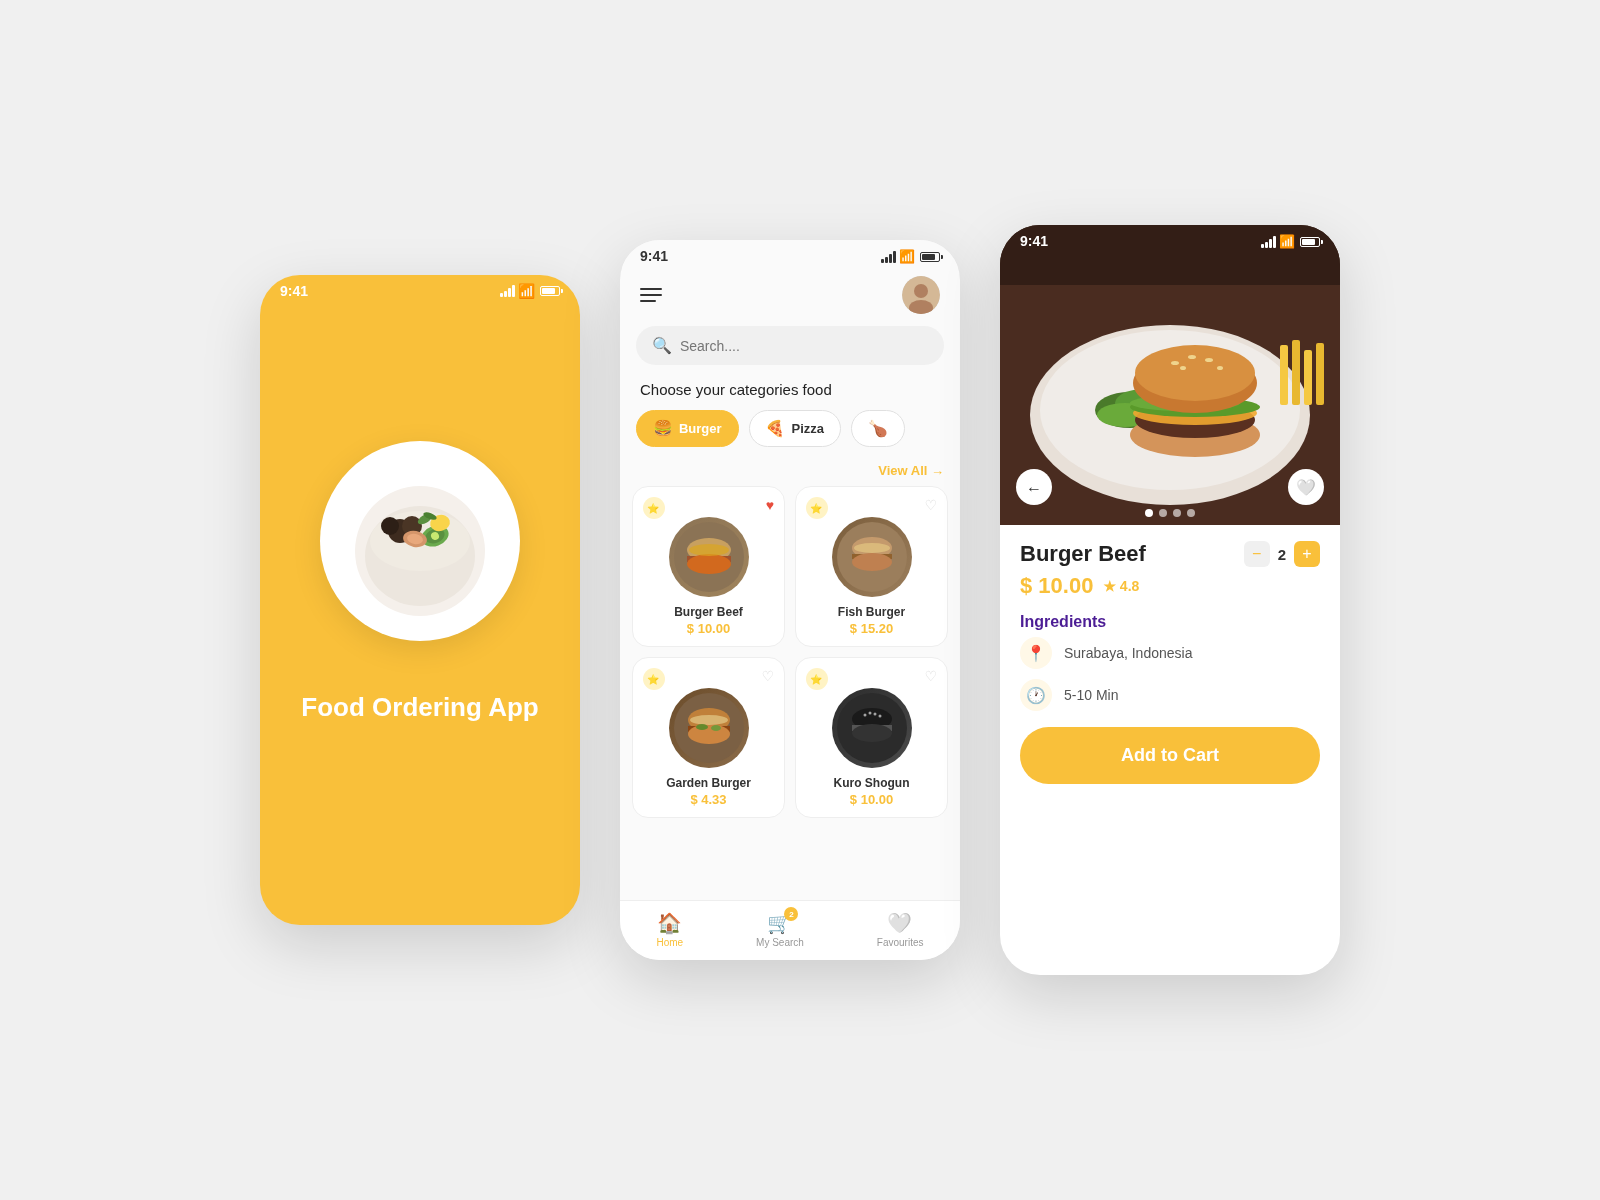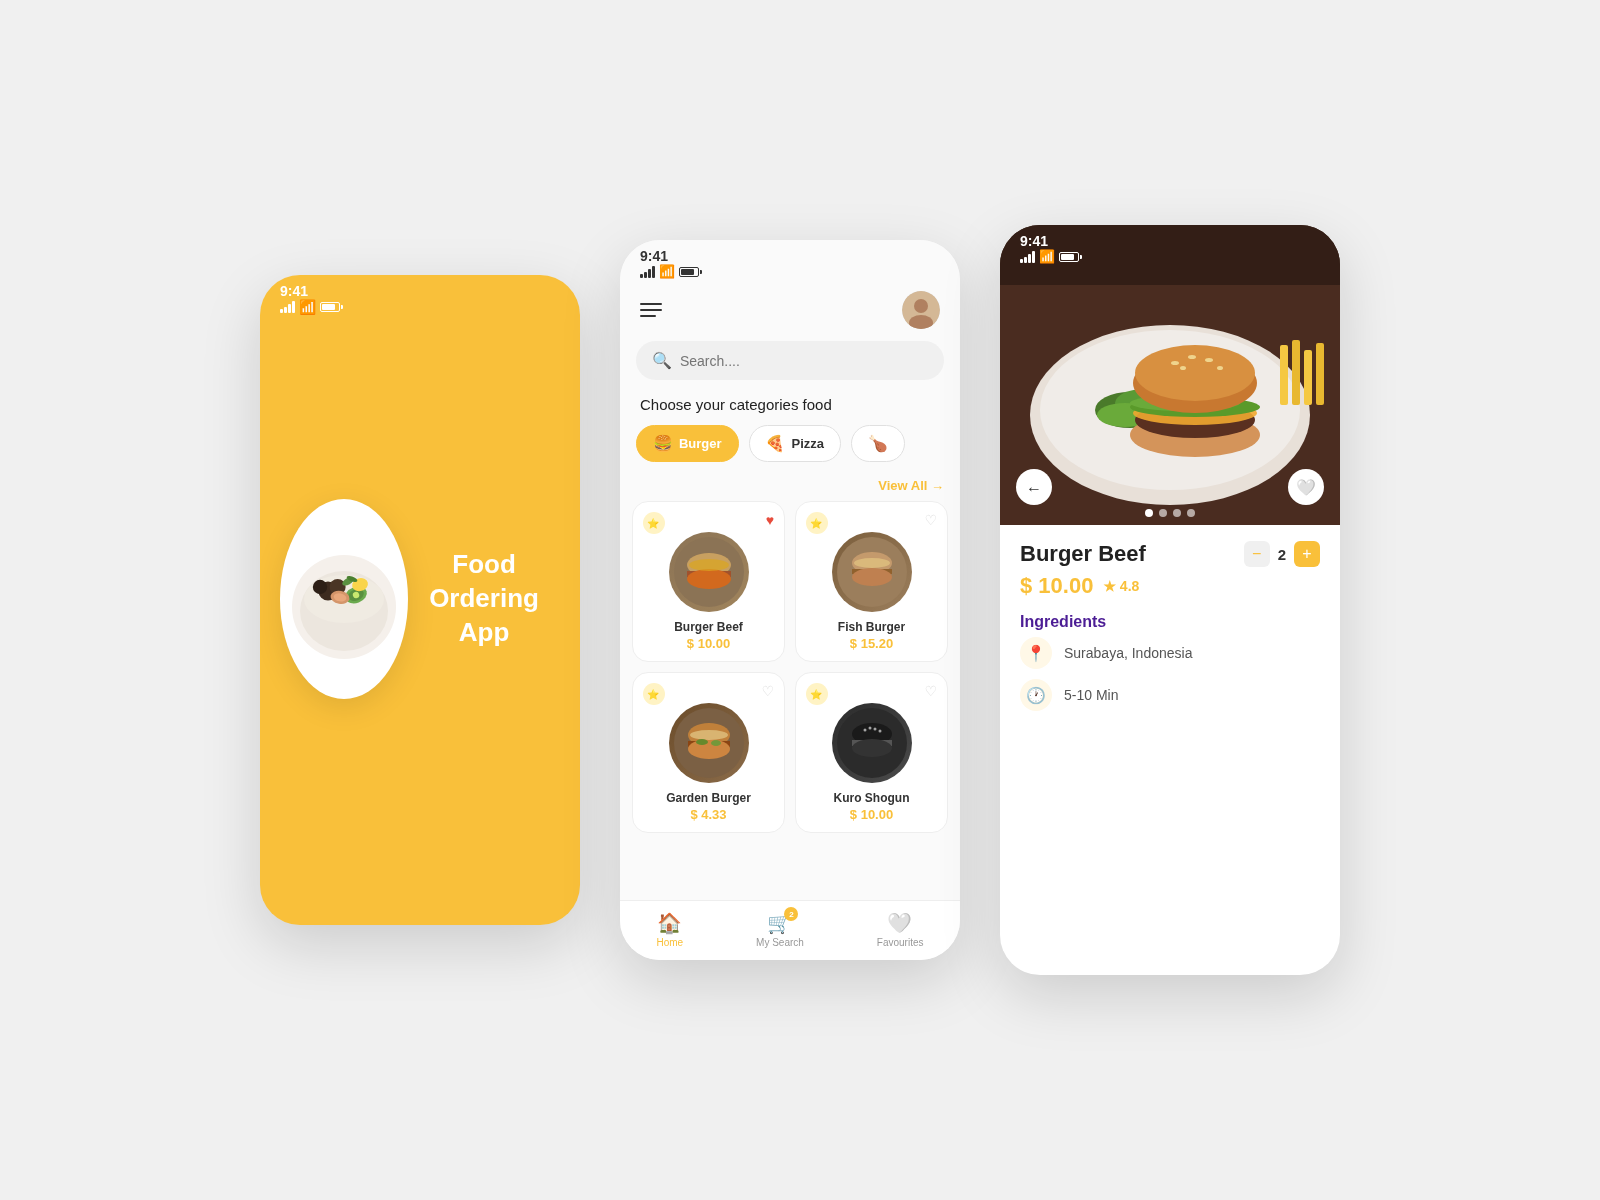--- a/index.html
+++ b/index.html
@@ -30,25 +30,24 @@
       overflow: hidden;
       box-shadow: 0 20px 60px rgba(0,0,0,0.15);
       position: relative;
       background: white;
     }
 
     
     .status-bar {
       display: flex;
       justify-content: space-between;
-      align-items: flex-start;
+      align-items: flex-end;
       padding: 8px 20px 4px;
       font-size: 13px;
       font-weight: 600;
-      flex-direction: column;
     }
     .status-bar .time { font-weight: 700; font-size: 14px; }
     .status-icons { display: flex; align-items: center; gap: 4px; }
     .signal-bars { display: flex; align-items: flex-end; gap: 1px; }
     .signal-bars span {
       display: inline-block;
       width: 3px;
       background: currentColor;
       border-radius: 1px;
     }
@@ -78,21 +77,21 @@
 
     
     .phone-splash {
       width: 320px;
       height: 650px;
       background: #F9C03A;
     }
     .phone-splash .status-bar { color: white; }
     .splash-content {
       display: flex;
-      flex-direction: row;
+      flex-direction: column;
       align-items: center;
       justify-content: center;
       height: calc(100% - 40px);
       padding: 20px;
     }
     .splash-food-circle {
       width: 200px;
       height: 200px;
       border-radius: 50%;
       background: white;
@@ -728,16 +727,17 @@
       <div class="info-row">
         <div class="info-icon">📍</div>
         <span class="info-text">Surabaya, Indonesia</span>
       </div>
 
       <div class="info-row">
         <div class="info-icon">🕐</div>
         <span class="info-text">5-10 Min</span>
       </div>
 
+      <button class="add-to-cart-btn">Add to Cart</button>
     </div>
   </div>
 
 </div>
 
 </body></html>

